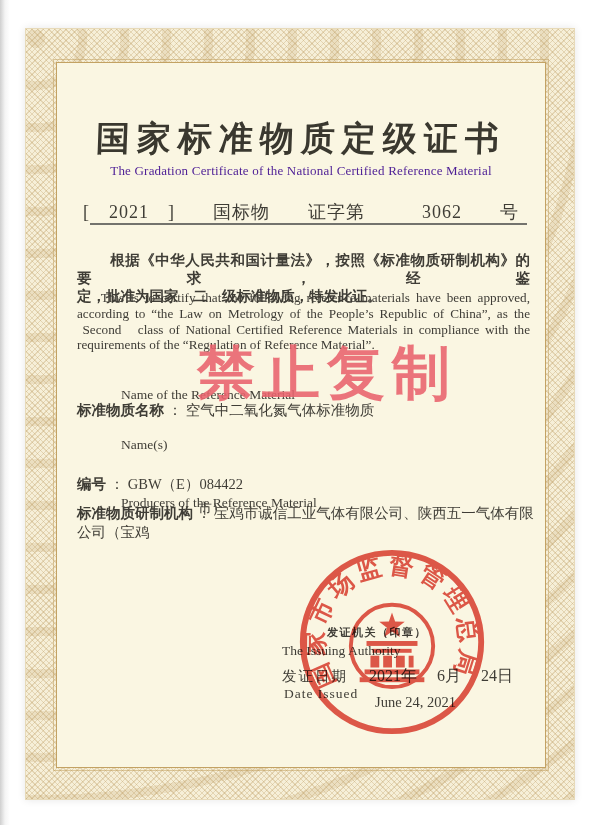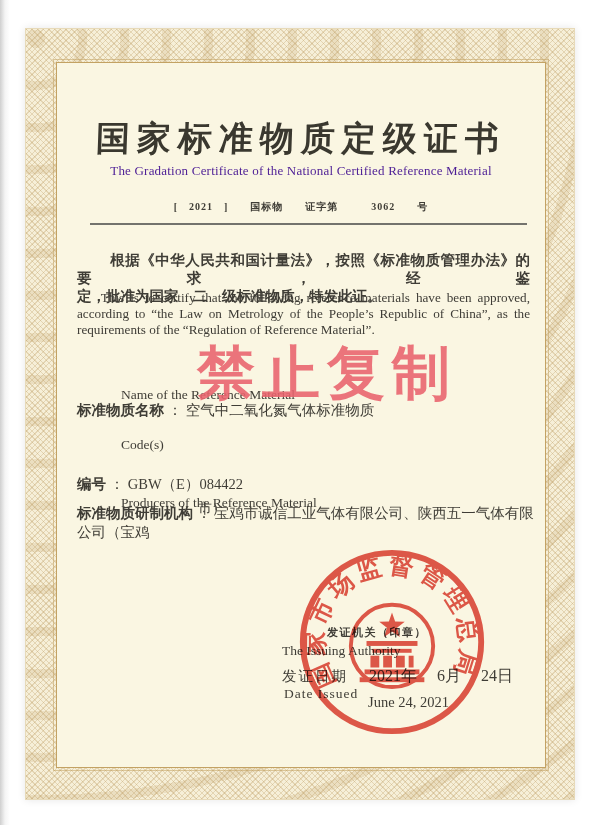--- a/index.html
+++ b/index.html
@@ -39,21 +39,21 @@
   }
   .abs { position: absolute; }
   .center { left: 0; width: 100%; text-align: center; }
 
   .title-zh {
     top: 53px; font-size: 34px; font-weight: bold;
     letter-spacing: 7px; color: #3a382f;
     transform: skewX(-2deg);
   }
   .title-en { top: 100px; font-size: 13px; color: #4c1d95; letter-spacing: 0.2px; }
-  .cert-no { top: 137px; font-size: 10px; font-weight: 700; letter-spacing: 1px; }
+  .cert-no { top: 137px; font-size: 18px; font-weight: 400; letter-spacing: 1px; }
   .rule { top: 160px; left: 33px; width: 437px; border-top: 2px solid #73736d; }
 
   .para { left: 20px; width: 453px; }
   .line { text-align: justify; }
   .jl { text-align-last: justify; }
   .zh-block { top: 188px; font-size: 14.5px; line-height: 18px; font-weight: 600; }
   .zh-block .ind { text-indent: 2.3em; }
   .en-block { top: 227px; font-size: 13.2px; line-height: 15.8px; color: #3e3c36; }
   .en-block .ind { text-indent: 1.8em; }
 
@@ -73,59 +73,60 @@
     white-space: nowrap;
   }
 
   .issuing-zh { top: 562px; left: 225px; width: 190px; text-align: center;
     font-size: 11px; font-weight: 600; letter-spacing: 1.5px; z-index: 2; }
   .issuing-en { top: 580px; left: 225px; width: 190px; text-align: left;
     font-size: 13.5px; z-index: 2; }
   .date-lzh { top: 604px; left: 214px; font-size: 14.5px; font-weight: 400; letter-spacing: 2px; z-index: 2; margin-left: 11px; }
   .date-vzh { top: 603px; left: 312px; font-size: 16px; font-weight: 400; z-index: 2; white-space: nowrap; }
   .date-len { top: 623px; left: 227px; font-size: 13.5px; letter-spacing: 1px; z-index: 2; text-align: right; }
-  .date-ven { top: 631px; left: 311px; font-size: 14.5px; z-index: 2; }
+  .date-ven { top: 631px; left: 318px; font-size: 14.5px; z-index: 2; }
 
   .seal {
     left: 237px; top: 481px; width: 196px; height: 196px;
     z-index: 6; mix-blend-mode: multiply; opacity: 0.88;
   }
 </style>
 </head>
 <body>
 
 <div class="page">
   <div class="certificate">
     <div class="cert-inner">
 
       <div class="abs center title-zh">国家标准物质定级证书</div>
       <div class="abs center title-en">The Gradation Certificate of the National Certified Reference Material</div>
       <div class="abs center cert-no">[　2021　]　　国标物　　证字第　　　3062　　号</div>
       <div class="abs rule"></div>
 
       <div class="abs para zh-block">
-        <div class="line jl ind">根据《中华人民共和国计量法》，按照《标准物质管理办法》的要求，经鉴</div>
+        <div class="line jl ind">根据《中华人民共和国计量法》，按照《标准物质研制机构》的要求，经鉴</div>
         <div class="line">定，批准为国家　二　级标准物质，特发此证。</div>
       </div>
 
       <div class="abs para en-block">
         <div class="line jl ind">This is to certify that the following reference materials have been approved,</div>
         <div class="line jl">according to “the Law on Metrology of the People’s Republic of China”, as the</div>
+        <div class="line jl">&nbsp;Second&nbsp;&nbsp; class of National Certified Reference Materials in compliance with the</div>
         <div class="line">requirements of the “Regulation of Reference Material”.</div>
       </div>
 
       <div class="abs field-zh f1z">
         <span class="lbl">标准物质名称</span><span>&nbsp;：&nbsp;</span><span>空气中二氧化氮气体标准物质</span>
       </div>
       <div class="abs field-en f1e">Name of the Reference Material</div>
 
       <div class="abs field-zh f2z">
         <span class="lbl">编号</span><span>&nbsp;：&nbsp;</span><span>GBW（E）084422</span>
       </div>
-      <div class="abs field-en f2e">Code(s)</div>
+      <div class="abs field-en f2e">Name(s)</div>
 
       <div class="abs field-zh f3z">
         <span class="lbl">标准物质研制机构</span><span>&nbsp;：&nbsp;</span><span>宝鸡市诚信工业气体有限公司、陕西五一气体有限公司（宝鸡</span>
       </div>
       <div class="abs field-en f3e">Producers of the Reference Material</div>
       <div class="abs f3cont">市）</div>
 
       <div class="abs watermark">禁止复制</div>
 
       <div class="abs issuing-zh">发证机关（印章）</div>

